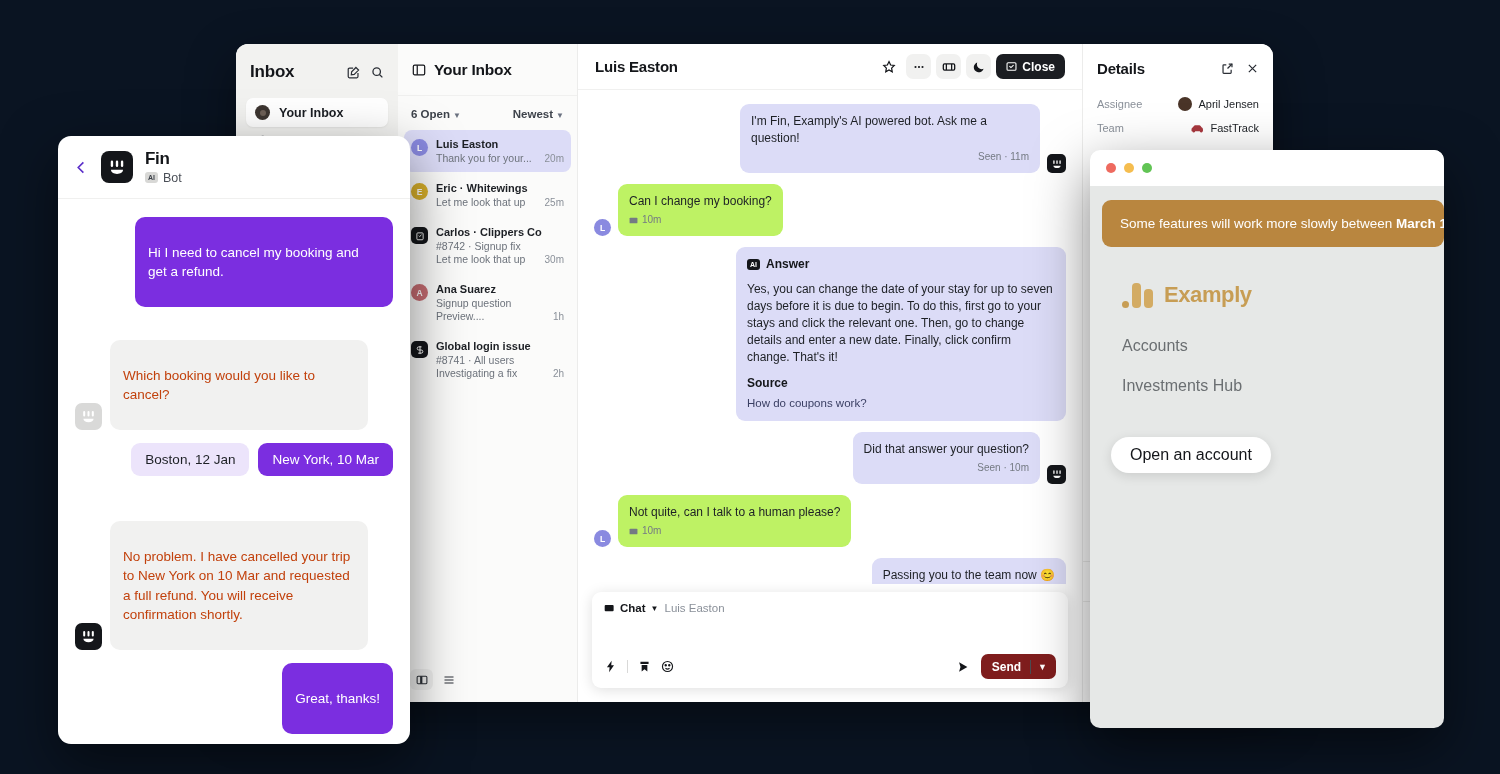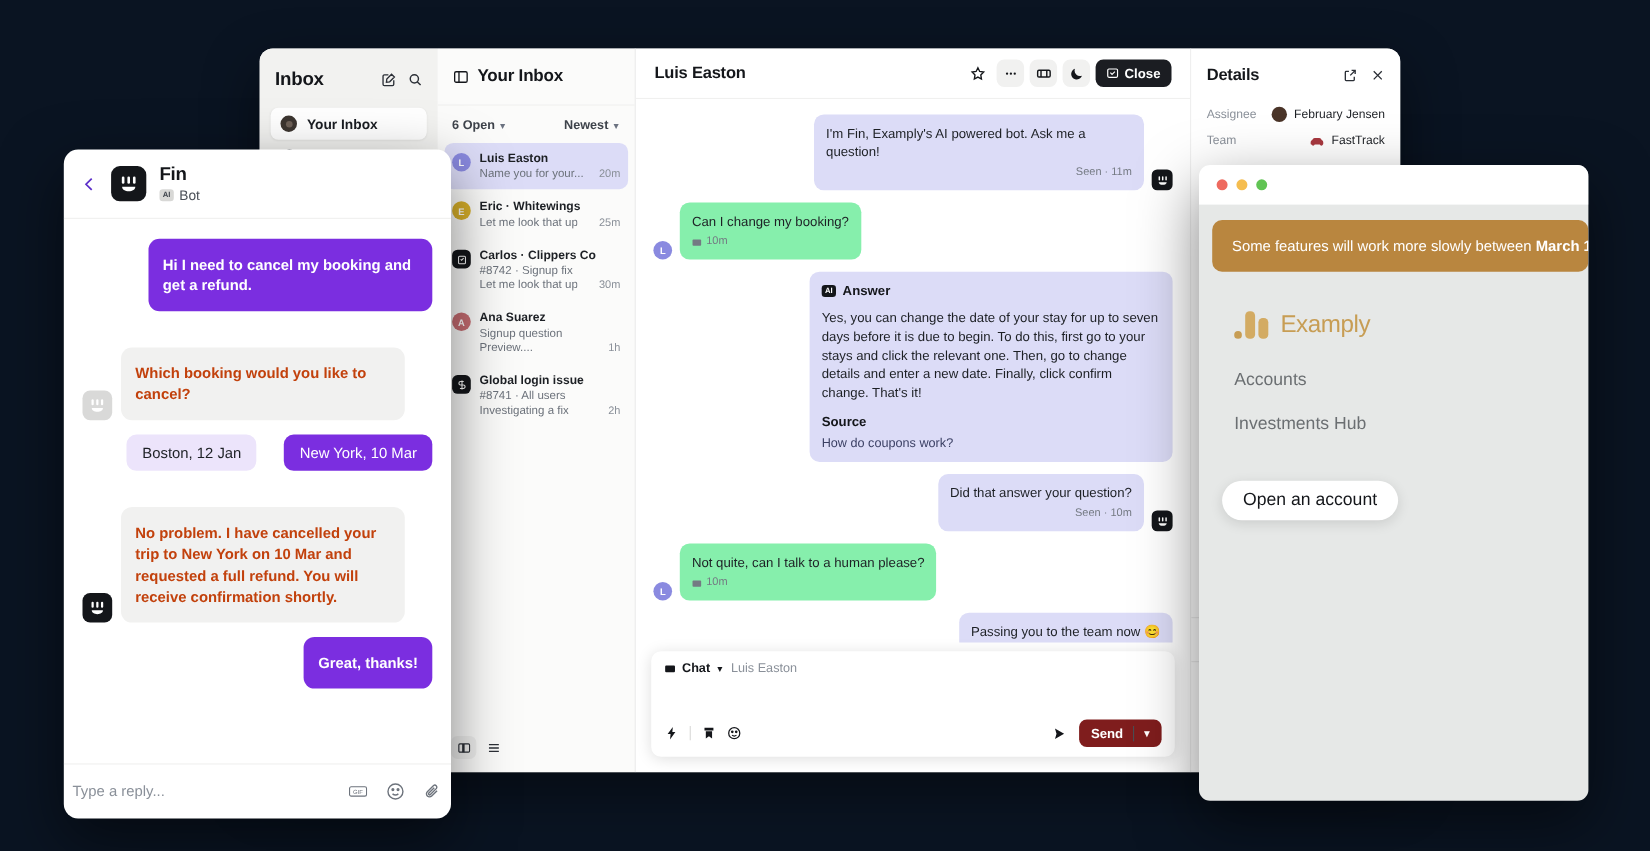--- a/index.html
+++ b/index.html
@@ -101,21 +101,21 @@
   .close-btn {
     background: #1b1d22; color: #fff; border-radius: 7px; height: 25px;
     display: flex; align-items: center; gap: 5px; padding: 0 10px;
     font-size: 12px; font-weight: 600;
   }
   .thread { flex: 1; padding: 14px 16px 4px 16px; overflow: hidden; }
   .msg-row { display: flex; margin-bottom: 11px; align-items: flex-end; gap: 7px; }
   .msg-row.out { justify-content: flex-end; }
   .bubble { border-radius: 9px; padding: 9px 11px; font-size: 12px; line-height: 1.42; color: #1d2025; max-width: 300px;}
   .bubble.op { background: #dcdcf7; }
-  .bubble.user { background: #86efac; }
+  .bubble.user { background: #bef264; }
   .bubble.answer { background: #dcdcf7; max-width: 330px; }
   .meta { font-size: 10px; color: #747a83; text-align: right; margin-top: 3px; }
   .meta-l { font-size: 10px; color: #747a83; display:flex;align-items:center;gap:4px; margin-top:3px;}
   .fin-sq { width: 19px; height: 19px; border-radius: 5px; background: #14161a; flex:0 0 19px;
     display:flex;align-items:center;justify-content:center; }
   .user-av { width: 17px; height: 17px; border-radius: 50%; background: #8a8ae0; flex:0 0 17px;
     display:flex;align-items:center;justify-content:center; color:#fff; font-size:8.5px;font-weight:700;}
   .ans-head { display:flex; align-items:center; gap:6px; margin-bottom:7px; }
   .ai-badge { background:#14161a; color:#fff; font-size:7px; font-weight:700; border-radius:3px;
     padding:2px 3px; line-height:1;}
@@ -171,27 +171,27 @@
   .fin-back { color:#5b2ec9; font-size: 17px; font-weight: 400; line-height:1;}
   .fin-logo { width:32px;height:32px;border-radius:8px;background:#14161a; flex:0 0 32px;
     display:flex;align-items:center;justify-content:center;}
   .fin-name { font-size:17px; font-weight:700; color:#14161a; letter-spacing:-.3px; line-height:1.1;}
   .fin-sub { display:flex; align-items:center; gap:5px; margin-top:2px;}
   .fin-ai { background:#d8d8d6; color:#3e434b; font-size:7px;font-weight:700;border-radius:3px;padding:2px 3px;line-height:1;}
   .fin-bot { font-size:12.5px; color:#4a4f57; font-weight:500;}
   .fin-body { flex:1; padding: 18px 17px 0 17px; }
   .f-row { display:flex; margin-bottom: 13px; align-items: flex-end; gap: 8px;}
   .f-row.out { justify-content: flex-end; }
-  .f-bub { border-radius: 10px; padding: 14px 13px; font-size: 13.5px; line-height:1.42; max-width: 258px; font-weight: bold;}
+  .f-bub { border-radius: 10px; padding: 26px 13px; font-size: 13.5px; line-height:1.42; max-width: 258px;}
   .f-bub.me { background: #7b2ee0; color:#fff; }
   .f-bub.bot { background: #f1f1f0; color:#c2410c;margin-top:20px; }
   .f-av { width:27px;height:27px;border-radius:7px; flex:0 0 27px; display:flex;align-items:center;justify-content:center;}
   .f-av.grey { background:#d9d9d8; }
   .f-av.dark { background:#14161a; }
-  .f-quick { display:flex; gap:25px; justify-content:flex-end; margin-bottom:13px;}
+  .f-quick { display:flex; gap:9px; justify-content:flex-end; margin-bottom:25px;}
   .qbtn { border-radius:9px; padding:9px 14px; font-size:13.5px; font-weight:500;}
   .qbtn.light { background:#ece4fb; color:#1d2025;}
   .qbtn.solid { background:#7b2ee0; color:#fff;}
   .fin-foot { border-top:1px solid #f0f0ef; padding: 16px 8px; display:flex; align-items:center; justify-content:space-between;}
   .fin-input { font-size:13.5px; color:#8a9099;}
   .fin-foot-ics { display:flex; align-items:center; gap:17px; color:#6d737c;}
 
   
   .browser {
     position: absolute; left: 1090px; top: 150px;
@@ -206,21 +206,21 @@
     margin: 14px 0 0 12px; background: #b9863f; color:#fff;
     border-radius: 9px; padding: 16px 18px; font-size: 13.5px;
     white-space: nowrap; overflow: hidden;
   }
   .banner b { font-weight: 700; }
   .brand { display:flex; align-items:center; gap:11px; margin: 35px 0 0 32px;}
   .brand-mark { display:flex; align-items:flex-end; gap:3px;}
   .bm1{width:7px;height:7px;border-radius:50%;background:#c79d54;}
   .bm2{width:9px;height:25px;border-radius:4px;background:#d3ab63;}
   .bm3{width:9px;height:19px;border-radius:4px;background:#d3ab63;}
-  .brand-name { font-size:22px; font-weight:400; color:#c79d54; letter-spacing:-.4px;}
+  .brand-name { font-size:22px; font-weight:700; color:#c79d54; letter-spacing:-.4px;}
   .bnav { margin-left: 32px; font-size: 16px; color:#6b6f72; }
   .bnav.a { margin-top: 29px; }
   .bnav.b { margin-top: 22px; }
   .open-acct {
     position: absolute; left: 1111px; top: 437px;
     background:#fff; border-radius: 19px; padding: 9px 19px;
     font-size: 16px; color:#14161a; box-shadow: 0 3px 12px rgba(0,0,0,.12);
   }
   .tour-card {
     position: absolute; left: 1129px; top: 487px; width: 267px;
@@ -302,21 +302,21 @@
         </span>
       </div>
 
       <div class="conv-items">
 
         <div class="conv-item selected">
           <span class="conv-av" style="background:#8a8ae0">L</span>
           <div class="conv-body">
             <div class="conv-name">Luis Easton</div>
             <div class="conv-row2">
-              <span class="conv-prev">Name you for your...</span>
+              <span class="conv-prev">Thank you for your...</span>
               <span class="conv-time">20m</span>
             </div>
           </div>
         </div>
 
         <div class="conv-item">
           <span class="conv-av" style="background:#d8b02a">E</span>
           <div class="conv-body">
             <div class="conv-name">Eric · Whitewings</div>
             <div class="conv-row2">
@@ -578,21 +578,21 @@
               <path d="M3.5 3.5 12.5 12.5M12.5 3.5 3.5 12.5"></path>
             </svg>
           </span>
         </div>
       </div>
 
       <div class="d-row">
         <span class="d-label">Assignee</span>
         <span class="d-val">
           <span class="d-av"></span>
-          <span>February Jensen</span>
+          <span>April Jensen</span>
         </span>
       </div>
       <div class="d-row">
         <span class="d-label">Team</span>
         <span class="d-val">
           <span>
             <svg width="15" height="11" viewBox="0 0 20 12" fill="#a8383f">
               <path d="M2 7.5c0-1.4.6-2.3 1.6-2.8l1.6-2.1c.4-.5 1-.8 1.7-.8h5.5c.7 0 1.3.3 1.7.8l1.6 2.1c1 .5 1.6 1.4 1.6 2.8V9a.8.8 0 0 1-.8.8H2.8A.8.8 0 0 1 2 9z"></path>
               <circle cx="5" cy="9.6" r="1.6"></circle>
                 <circle cx="15" cy="9.6" r="1.6"></circle>

